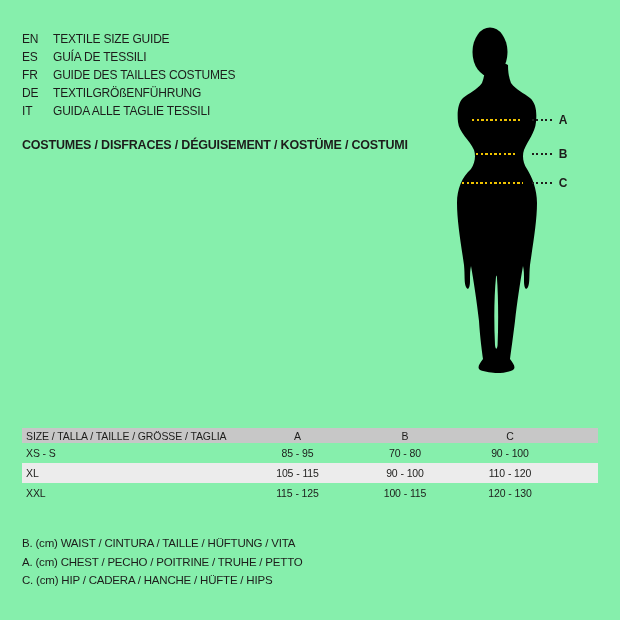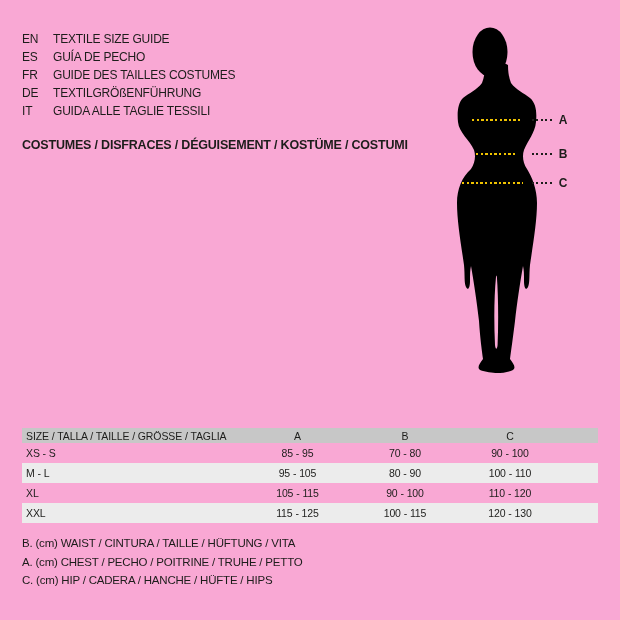--- a/index.html
+++ b/index.html
@@ -1,21 +1,21 @@
 <!DOCTYPE html>
 <html><head>
 <meta charset="utf-8">
 <style>
   * { margin: 0; padding: 0; box-sizing: border-box; }
   html, body { background: #ffffff; }
   .page {
     position: relative;
     width: 620px;
     height: 620px;
-    background: #f9a8d4;
+    background: #86efac;
     overflow: hidden;
     font-family: "Liberation Sans", "DejaVu Sans", sans-serif;
     color: #1d1d1b;
   }
 
   
   .lang-list { position: absolute; left: 22px; top: 30px; }
   .lang-row { height: 18px; line-height: 18px; font-size: 12px; letter-spacing: -0.2px; white-space: nowrap; }
   .lang-code { display: inline-block; width: 31px; }
 
@@ -61,21 +61,21 @@
 </head>
 <body>
 
 <div class="page">
 
   <div class="lang-list">
     <div class="lang-row">
       <span class="lang-code">EN</span><span class="lang-label">TEXTILE SIZE GUIDE</span>
     </div>
     <div class="lang-row">
-      <span class="lang-code">ES</span><span class="lang-label">GUÍA DE PECHO</span>
+      <span class="lang-code">ES</span><span class="lang-label">GUÍA DE TESSILI</span>
     </div>
     <div class="lang-row">
       <span class="lang-code">FR</span><span class="lang-label">GUIDE DES TAILLES COSTUMES</span>
     </div>
     <div class="lang-row">
       <span class="lang-code">DE</span><span class="lang-label">TEXTILGRÖßENFÜHRUNG</span>
     </div>
     <div class="lang-row">
       <span class="lang-code">IT</span><span class="lang-label">GUIDA ALLE TAGLIE TESSILI</span>
     </div>
@@ -159,27 +159,20 @@
     </thead>
     <tbody>
       <tr>
         <td>XS - S</td>
         <td>85 - 95</td>
         <td>70 - 80</td>
         <td>90 - 100</td>
         <td></td>
       </tr>
       <tr>
-        <td>M - L</td>
-        <td>95 - 105</td>
-        <td>80 - 90</td>
-        <td>100 - 110</td>
-        <td></td>
-      </tr>
-      <tr>
         <td>XL</td>
         <td>105 - 115</td>
         <td>90 - 100</td>
         <td>110 - 120</td>
         <td></td>
       </tr>
       <tr>
         <td>XXL</td>
         <td>115 - 125</td>
         <td>100 - 115</td>

